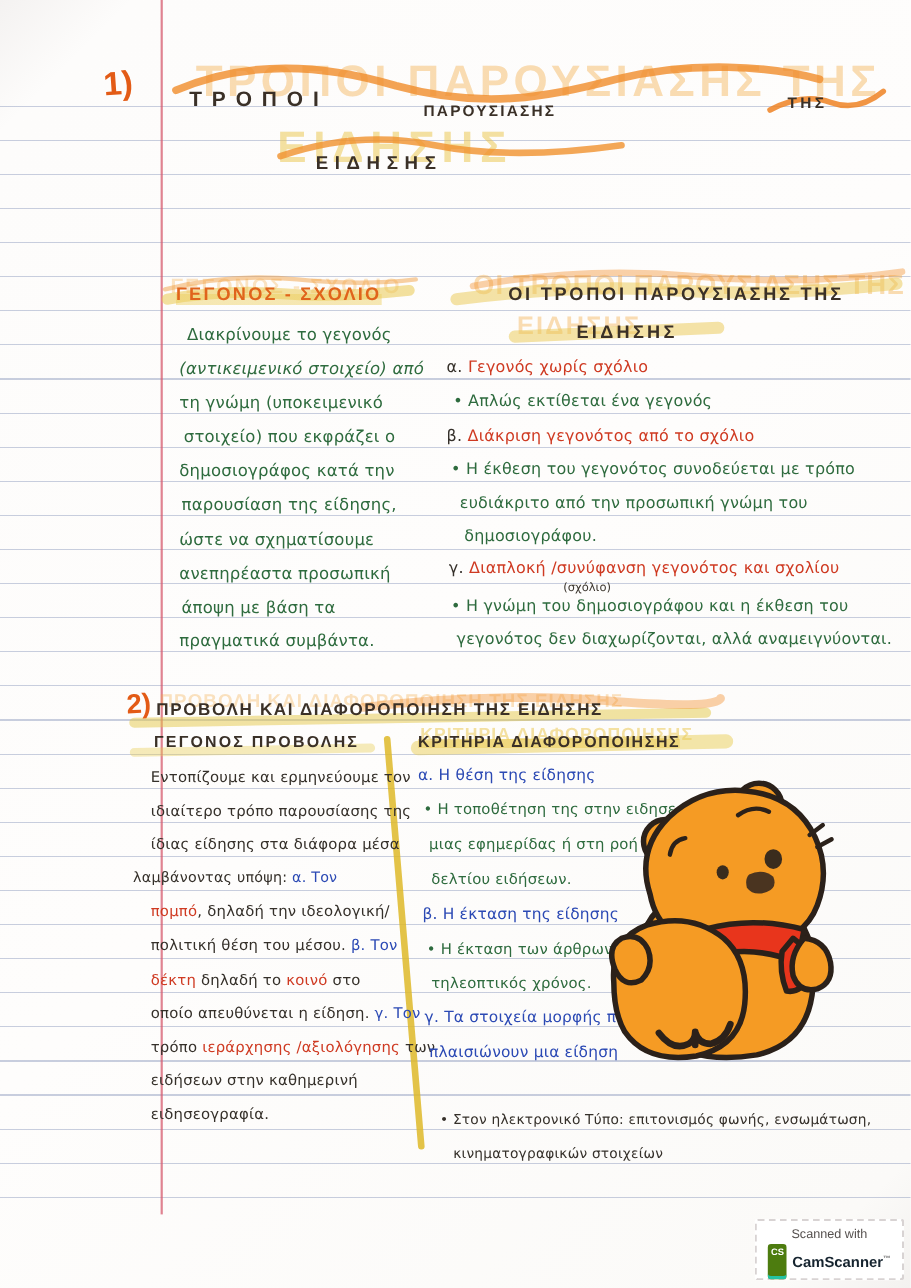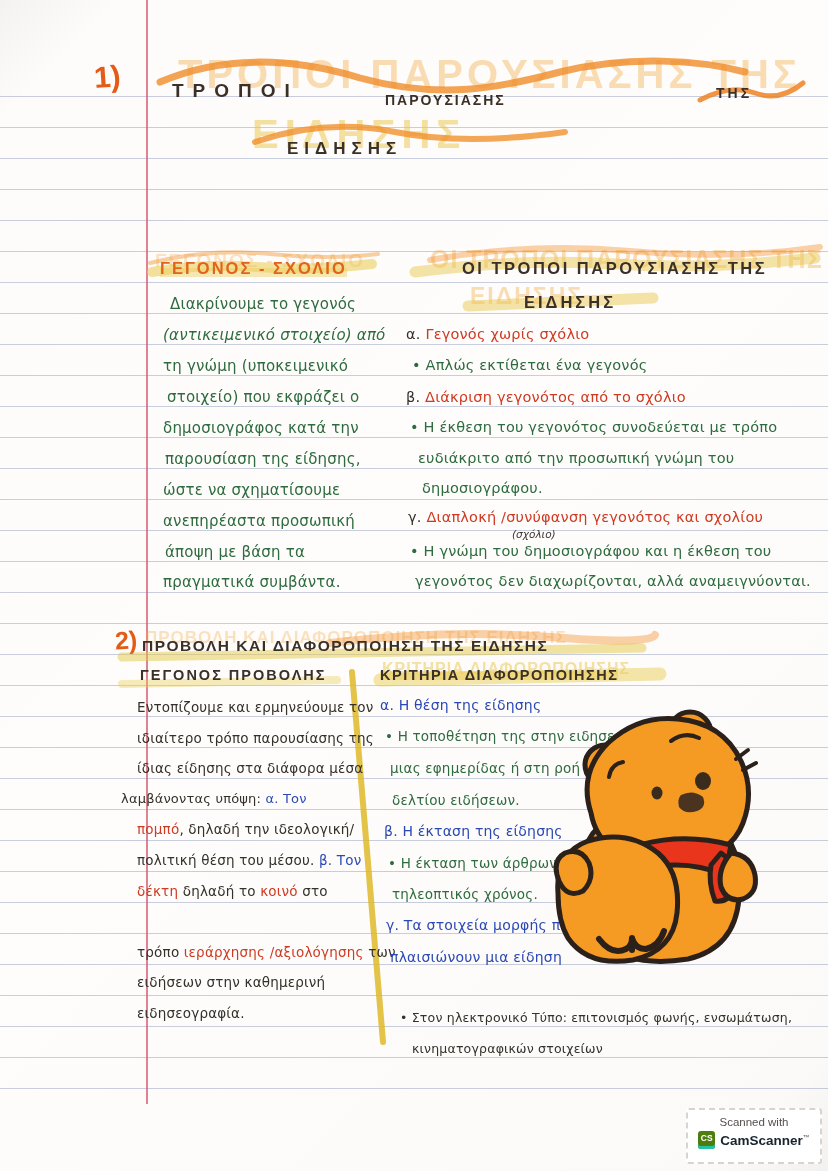--- a/index.html
+++ b/index.html
@@ -26,21 +26,21 @@
   .hl{background:linear-gradient(transparent 28%, rgba(236,205,90,.55) 28% 82%, transparent 82%);}
   .hl-soft{background:linear-gradient(transparent 45%, rgba(236,205,90,.45) 45% 95%, transparent 95%);}
   .note{font-size:10.5px;color:#3a342c;}
   svg{display:block}
   
   #badge{position:absolute;left:686px;top:1108px;width:132px;height:52px;background:#fff;
          border:2px dashed #d8d3d3;border-radius:3px;text-align:center;
          font-family:"Liberation Sans",sans-serif;}
   #badge .l1{font-size:11.5px;color:#55504e;margin-top:6px;}
   #badge .row{display:flex;align-items:center;justify-content:center;gap:5px;margin-top:3px;}
-  #badge .cs{width:17px;height:18px;background:#4d7c0f;border-radius:3px;color:#fff;font-size:8.5px;
+  #badge .cs{width:17px;height:32px;background:#4d7c0f;border-radius:3px;color:#fff;font-size:8.5px;
              font-weight:700;line-height:15px;box-shadow:inset 0 -3px 0 #24c3a4;}
   #badge .app{font-size:13.5px;font-weight:700;color:#16242f;}
   #badge .tm{font-size:7px;color:#777;vertical-align:super;}
 </style>
 </head>
 <body>
 
 <div id="page">
 
   <div id="ruling"></div>
@@ -99,21 +99,21 @@
     <span class="ink">β.</span>
     <span class="red">Διάκριση γεγονότος από το σχόλιο</span>
   </div>
   <div class="abs hw green" style="left:410px;top:419px;">• Η έκθεση του γεγονότος συνοδεύεται με τρόπο</div>
   <div class="abs hw green" style="left:418px;top:450px;">ευδιάκριτο από την προσωπική γνώμη του</div>
   <div class="abs hw green" style="left:422px;top:480px;">δημοσιογράφου.</div>
   <div class="abs hw" style="left:408px;top:509px;">
     <span class="ink">γ.</span>
     <span class="red">Διαπλοκή /συνύφανση γεγονότος και σχολίου</span>
   </div>
-  <div class="abs note" style="left:512px;top:528px;font-style:italic;">(σχόλιο)</div>
+  <div class="abs note" style="left:512px;top:528px;">(σχόλιο)</div>
   <div class="abs hw green" style="left:410px;top:543px;">• Η γνώμη του δημοσιογράφου και η έκθεση του</div>
   <div class="abs hw green" style="left:415px;top:573px;">γεγονότος δεν διαχωρίζονται, αλλά αναμειγνύονται.</div>
 
   <div class="abs num" style="left:115px;top:626px;font-size:25px;transform:rotate(-3deg);">2)</div>
   <div class="abs caps" style="left:142px;top:637px;font-size:15.5px;letter-spacing:1.5px;">ΠΡΟΒΟΛΗ ΚΑΙ ΔΙΑΦΟΡΟΠΟΙΗΣΗ ΤΗΣ ΕΙΔΗΣΗΣ</div>
   <div class="abs caps" style="left:140px;top:667px;font-size:14.5px;letter-spacing:2px;">ΓΕΓΟΝΟΣ ΠΡΟΒΟΛΗΣ</div>
   <div class="abs caps hl" style="left:380px;top:667px;font-size:14.5px;letter-spacing:1.5px;">ΚΡΙΤΗΡΙΑ ΔΙΑΦΟΡΟΠΟΙΗΣΗΣ</div>
 
   <div class="abs hw ink" style="left:137px;top:699px;font-size:13.5px;">Εντοπίζουμε και ερμηνεύουμε τον</div>
   <div class="abs hw ink" style="left:137px;top:730px;font-size:13.5px;">ιδιαίτερο τρόπο παρουσίασης της</div>
@@ -122,20 +122,23 @@
     <span class="ink">λαμβάνοντας υπόψη: </span><span class="blue">α. Τον</span>
   </div>
   <div class="abs hw" style="left:137px;top:821px;font-size:13.5px;">
     <span class="red">πομπό</span><span class="ink">, δηλαδή την ιδεολογική/</span>
   </div>
   <div class="abs hw" style="left:137px;top:852px;font-size:13.5px;">
     <span class="ink">πολιτική θέση του μέσου. </span><span class="blue">β. Τον</span>
   </div>
   <div class="abs hw" style="left:137px;top:883px;font-size:13.5px;">
     <span class="red">δέκτη</span><span class="ink"> δηλαδή το </span><span class="red">κοινό</span><span class="ink"> στο</span>
+  </div>
+  <div class="abs hw" style="left:137px;top:913px;font-size:13.5px;">
+    <span class="ink">οποίο απευθύνεται η είδηση. </span><span class="blue">γ. Τον</span>
   </div>
   <div class="abs hw" style="left:137px;top:944px;font-size:13.5px;">
     <span class="ink">τρόπο </span><span class="red">ιεράρχησης /αξιολόγησης</span><span class="ink"> των</span>
   </div>
   <div class="abs hw ink" style="left:137px;top:974px;font-size:13.5px;">ειδήσεων στην καθημερινή</div>
   <div class="abs hw ink" style="left:137px;top:1005px;font-size:13.5px;text-align:right;">ειδησεογραφία.</div>
 
   <div class="abs hw blue" style="left:380px;top:697px;font-size:14px;">α. Η θέση της είδησης</div>
   <div class="abs hw green" style="left:385px;top:728px;font-size:13.5px;">• Η τοποθέτηση της στην ειδησεογραφία</div>
   <div class="abs hw green" style="left:390px;top:760px;font-size:13.5px;">μιας εφημερίδας ή στη ροή ενός</div>

